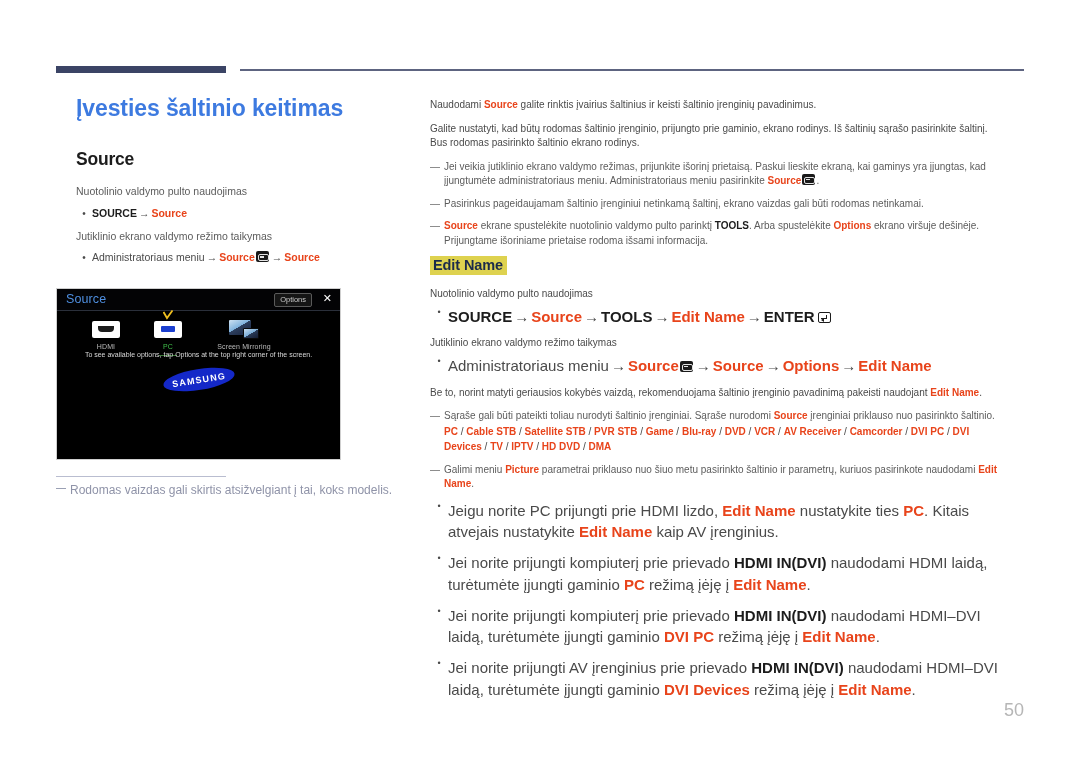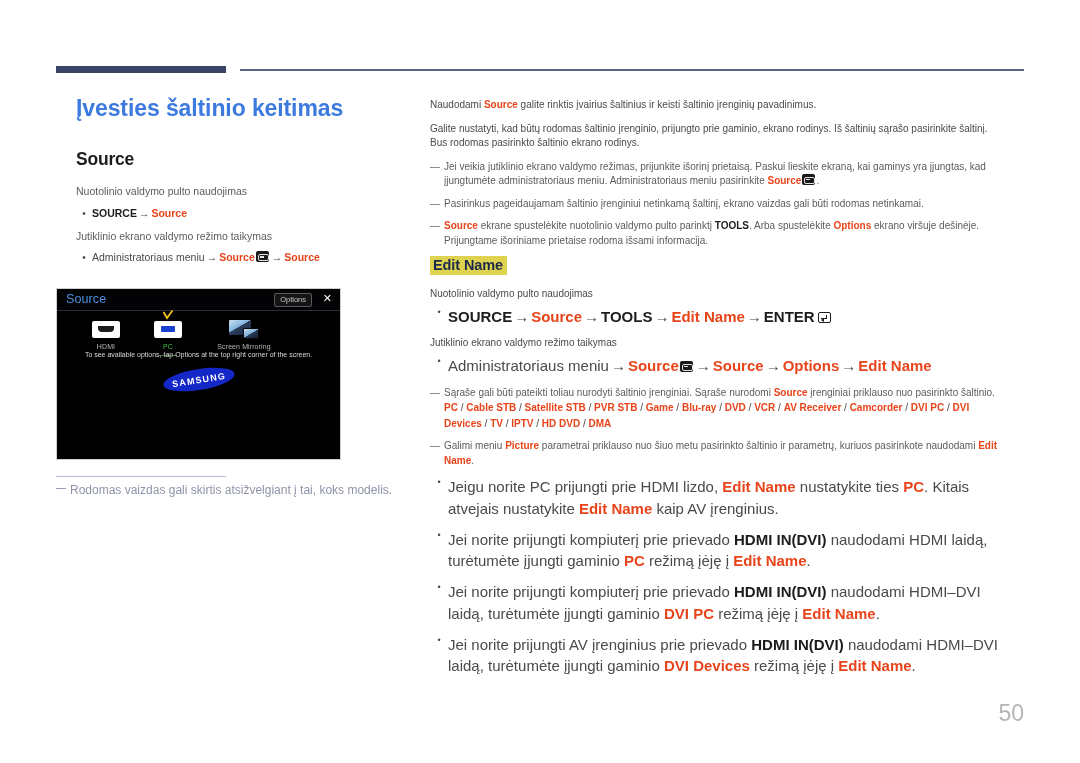--- a/index.html
+++ b/index.html
@@ -209,21 +209,21 @@
     font-size: 14.5px; font-weight: bold; padding: 1px 4px 2px 3px;
     margin: 0 0 12px 0; letter-spacing: -0.1px;
   }
   .subhead-wrap { margin-top: 4px; }
 
   .devlist { color: #e8441b; font-weight: bold; line-height: 1.5; }
   .devlist .sep { color: #4a4a4a; font-weight: normal; }
 
   .pagenum {
     position: absolute; right: 56px; top: 700px;
-    font-size: 23px; color: #b6b6b6; font-weight: normal;
+    font-size: 18px; color: #b6b6b6; font-weight: normal;
   }
 </style>
 </head>
 <body>
 
 <div class="page">
 
   <div class="hdr-block"></div>
   <div class="hdr-line"></div>
 
@@ -337,20 +337,21 @@
       </div>
 
       <p class="p tight">Jutiklinio ekrano valdymo režimo taikymas</p>
 
       <div class="r-bullet">
         <span class="r-dot">•</span>
         <span class="r-txt"><span>Administratoriaus meniu</span><span class="arw">→</span><span class="r">Source</span><span class="src-badge"></span><span class="arw">→</span><span class="r">Source</span><span class="arw">→</span><span class="r">Options</span><span class="arw">→</span><span class="r">Edit Name</span></span>
       </div>
 
 
+      <p class="p"><span>Be to, norint matyti geriausios kokybės vaizdą, rekomenduojama šaltinio įrenginio pavadinimą pakeisti naudojant </span><span class="r">Edit Name</span><span>.</span></p>
 
       <div class="dash-row">
         <span class="dash-mark"></span>
         <span class="dash-txt"><span>Sąraše gali būti pateikti toliau nurodyti šaltinio įrenginiai. Sąraše nurodomi </span><span class="r">Source</span><span> įrenginiai priklauso nuo pasirinkto šaltinio.</span><br><span class="devlist" id="devlist"><span>PC</span><span class="sep"> / </span><span>Cable STB</span><span class="sep"> / </span><span>Satellite STB</span><span class="sep"> / </span><span>PVR STB</span><span class="sep"> / </span><span>Game</span><span class="sep"> / </span><span>Blu-ray</span><span class="sep"> / </span><span>DVD</span><span class="sep"> / </span><span>VCR</span><span class="sep"> / </span><span>AV Receiver</span><span class="sep"> / </span><span>Camcorder</span><span class="sep"> / </span><span>DVI PC</span><span class="sep"> / </span><span>DVI Devices</span><span class="sep"> / </span><span>TV</span><span class="sep"> / </span><span>IPTV</span><span class="sep"> / </span><span>HD DVD</span><span class="sep"> / </span><span>DMA</span></span></span>
       </div>
 
       <div class="dash-row">
         <span class="dash-mark"></span>
         <span class="dash-txt"><span>Galimi meniu </span><span class="r">Picture</span><span> parametrai priklauso nuo šiuo metu pasirinkto šaltinio ir parametrų, kuriuos pasirinkote naudodami </span><span class="r">Edit Name</span><span>.</span></span>
       </div>

